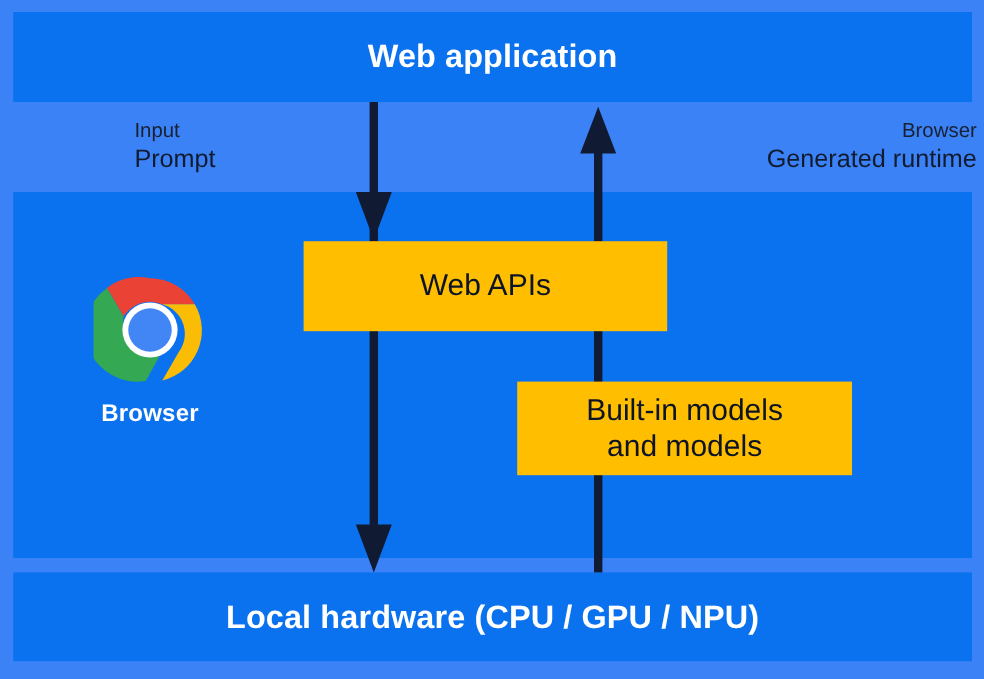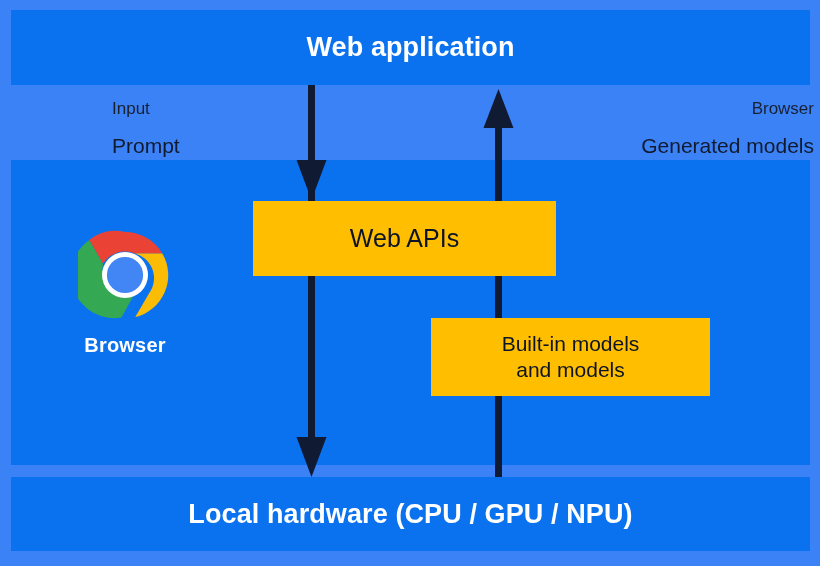--- a/index.html
+++ b/index.html
@@ -59,21 +59,21 @@
   .io-label {
     position: absolute;
     line-height: 1.0;
     color: #111827;
   }
   .io-label .io-kind {
     display: block;
     font-size: 17px;
     font-weight: normal;
     color: #182032;
-    margin-bottom: 18px;
+    margin-bottom: 5px;
   }
   .io-label .io-value {
     display: block;
     font-size: 21px;
     font-weight: normal;
     color: #111a2e;
     white-space: nowrap;
   }
   .io-input {
     left: 112px;
@@ -112,21 +112,21 @@
     top: 201px;
     width: 303px;
     height: 75px;
     font-size: 25px;
   }
   .ybox-models {
     left: 431px;
     top: 318px;
     width: 279px;
     height: 78px;
-    font-size: 21px;
+    font-size: 25px;
     line-height: 1.22;
   }
 
   
   .browser-block {
     position: absolute;
     left: 41px;
     top: 228px;
     width: 168px;
     text-align: center;
@@ -159,21 +159,21 @@
     <span class="band-title">Local hardware (CPU / GPU / NPU)</span>
   </div>
 
   <div class="io-label io-input">
     <span class="io-kind">Input</span>
     <span class="io-value">Prompt</span>
   </div>
 
   <div class="io-label io-output">
     <span class="io-kind">Browser</span>
-    <span class="io-value">Generated models</span>
+    <span class="io-value">Generated runtime</span>
   </div>
 
   <svg class="arrow-svg" viewBox="0 0 820 566">
 
     <g>
       <rect x="308" y="85" width="7" height="378" fill="#101a33"></rect>
       <polygon points="296.5,160 326.5,160 311.5,200" fill="#101a33"></polygon>
       <polygon points="296.5,437 326.5,437 311.5,477" fill="#101a33"></polygon>
     </g>
 

